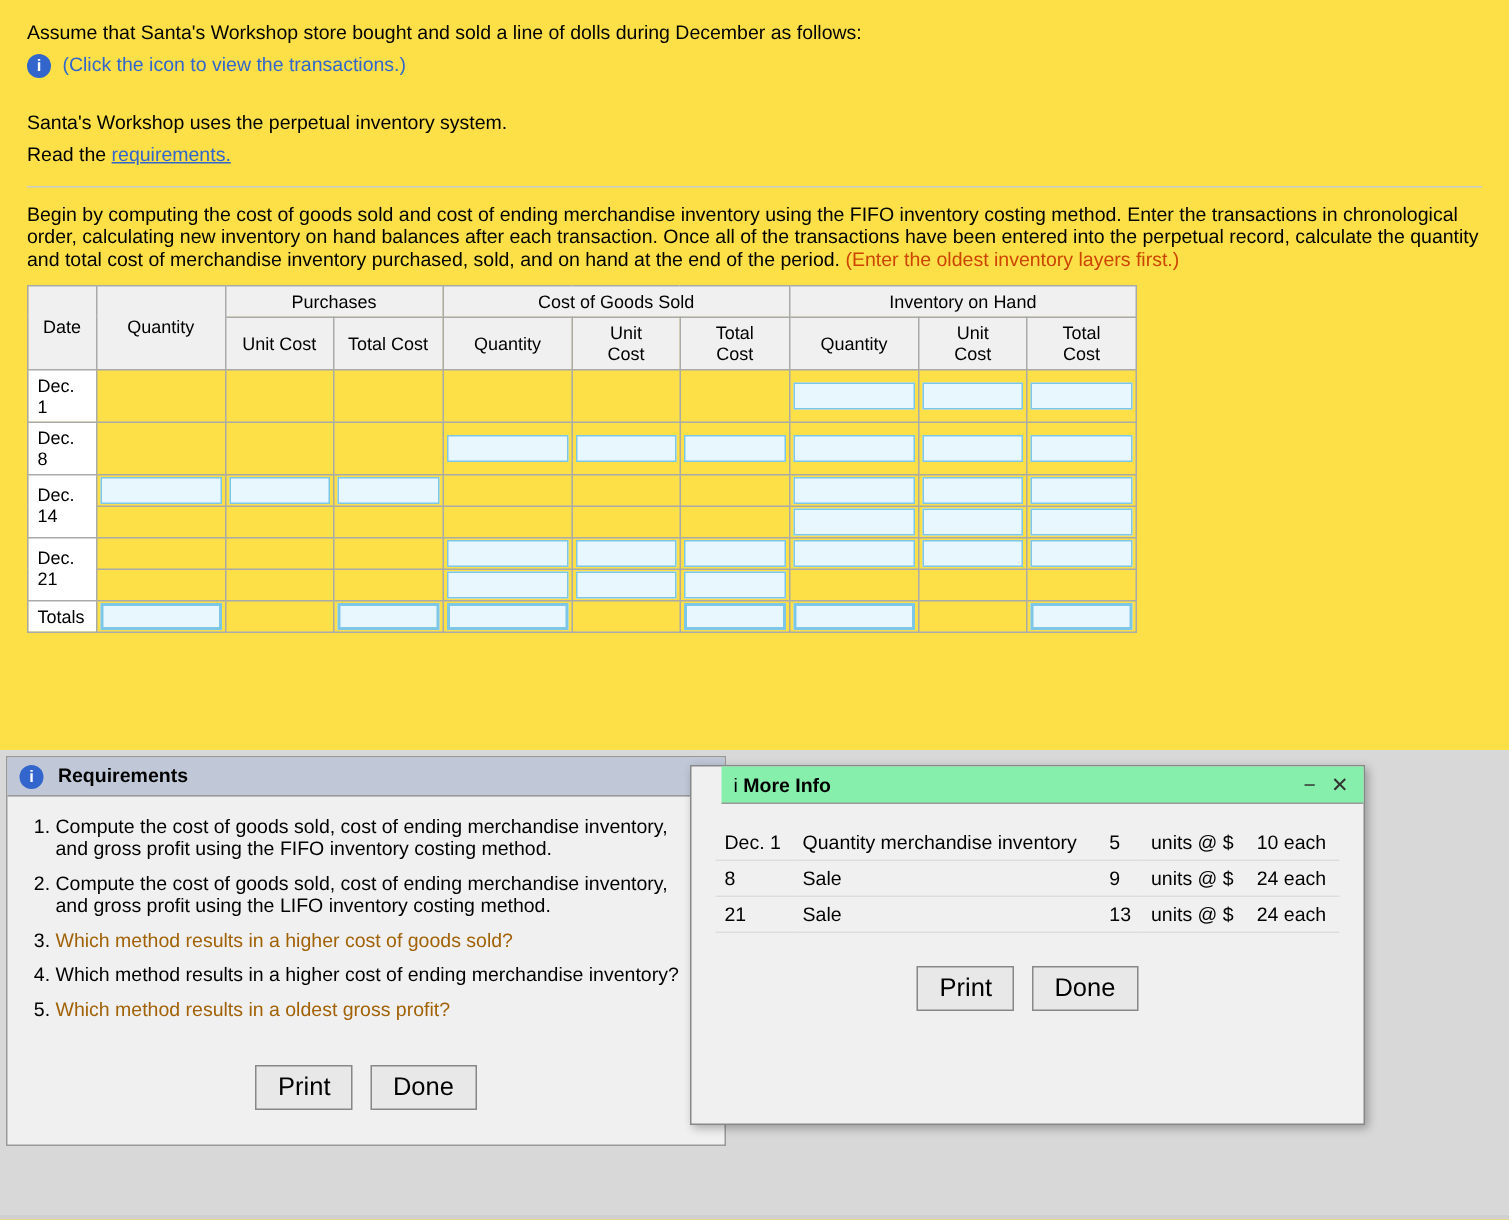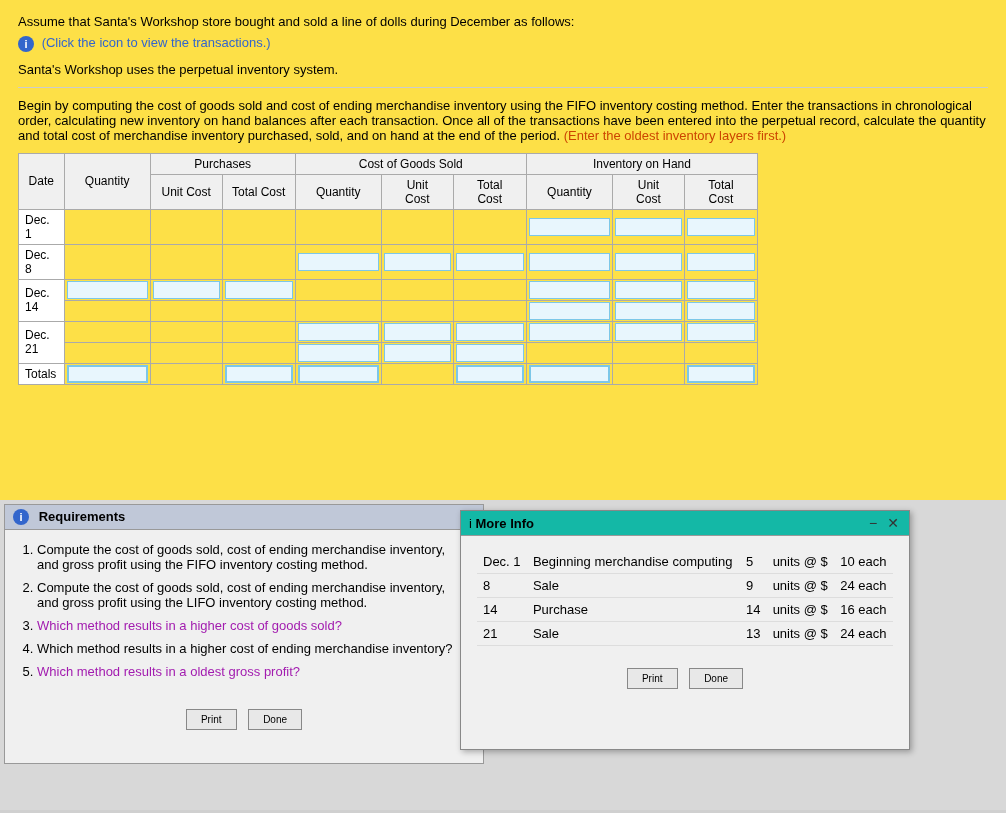--- a/index.html
+++ b/index.html
@@ -11,21 +11,21 @@
     }
 
     .main-content {
       background: #fde047;
       padding: 14px 18px;
       max-width: 1006px;
       min-height: 500px;
     }
 
     .intro-text { margin-bottom: 6px; }
-    .click-info { color: #3366cc; margin-bottom: 10px; cursor: pointer; }
+    .click-info { color: #3366cc; margin-bottom: 22px; cursor: pointer; }
     .click-info .info-icon {
       display: inline-block;
       width: 16px; height: 16px;
       background: #3366cc;
       color: #fff;
       border-radius: 50%;
       text-align: center;
       line-height: 16px;
       font-size: 11px;
       font-weight: bold;
@@ -130,53 +130,54 @@
     .req-panel-body {
       padding: 12px 14px;
       font-size: 13px;
     }
     .req-panel-body ol {
       margin-left: 18px;
     }
     .req-panel-body ol li {
       margin-bottom: 8px;
     }
-    .req-panel-body .highlight { color: #a21caf; }
+    .req-panel-body .highlight { color: #a16207; }
     .req-panel-footer {
       text-align: center;
       padding: 10px;
     }
     .btn {
       background: #e8e8e8;
       border: 1px solid #888;
       padding: 4px 14px;
-      font-size: 10px;
+      font-size: 17px;
       cursor: pointer;
       margin: 0 4px;
     }
 
     
     .info-panel {
       background: #f0f0f0;
       border: 1px solid #888;
       width: 450px;
       min-height: 240px;
       position: absolute;
       left: 460px;
       top: 10px;
       padding: 0;
       box-shadow: 2px 2px 6px rgba(0,0,0,0.3);
     }
     .info-panel-header {
-      background: #14b8a6;
+      background: #86efac;
       display: flex;
       align-items: center;
       justify-content: space-between;
       padding: 4px 8px;
       border-bottom: 1px solid #999;
+      margin-left: 20px;
     }
     .info-panel-header .panel-title {
       font-weight: bold;
       font-size: 13px;
     }
     .info-panel-header .header-icons {
       display: flex;
       gap: 6px;
       align-items: center;
     }
@@ -227,20 +228,24 @@
 </head>
 <body>
 
 <div class="main-content">
   <p class="intro-text">Assume that Santa's Workshop store bought and sold a line of dolls during December as follows:</p>
   <p class="click-info">
     <span class="info-icon">i</span>
     <span>(Click the icon to view the transactions.)</span>
   </p>
   <p class="perpetual-text">Santa's Workshop uses the perpetual inventory system.</p>
+  <p class="requirements-link">
+    <span>Read the</span>
+    <a href="#">requirements.</a>
+  </p>
 
   <hr class="divider">
 
   <div class="requirement-section">
     <p class="req-body">
       <span>Begin by computing the cost of goods sold and cost of ending merchandise inventory using the FIFO inventory costing method. Enter the transactions in chronological order, calculating new inventory on hand balances after each transaction. Once all of the transactions have been entered into the perpetual record, calculate the quantity and total cost of merchandise inventory purchased, sold, and on hand at the end of the period.</span>
       <span class="orange-text">(Enter the oldest inventory layers first.)</span>
     </p>
   </div>
 
@@ -402,40 +407,33 @@
       <div class="header-icons">
         <button class="icon-btn">−</button>
         <button class="icon-btn">✕</button>
       </div>
     </div>
     <div class="info-panel-body">
       <table class="info-table">
         <tbody>
           <tr>
             <td>Dec. 1</td>
-            <td>Beginning merchandise computing</td>
+            <td>Quantity merchandise inventory</td>
             <td>5</td>
             <td>units @ $</td>
             <td>10 each</td>
           </tr>
           <tr>
             <td>8</td>
             <td>Sale</td>
             <td>9</td>
             <td>units @ $</td>
             <td>24 each</td>
           </tr>
           <tr>
-            <td>14</td>
-            <td>Purchase</td>
-            <td>14</td>
-            <td>units @ $</td>
-            <td>16 each</td>
-          </tr>
-          <tr>
             <td>21</td>
             <td>Sale</td>
             <td>13</td>
             <td>units @ $</td>
             <td>24 each</td>
           </tr>
         </tbody>
       </table>
     </div>
     <div class="info-panel-footer">

